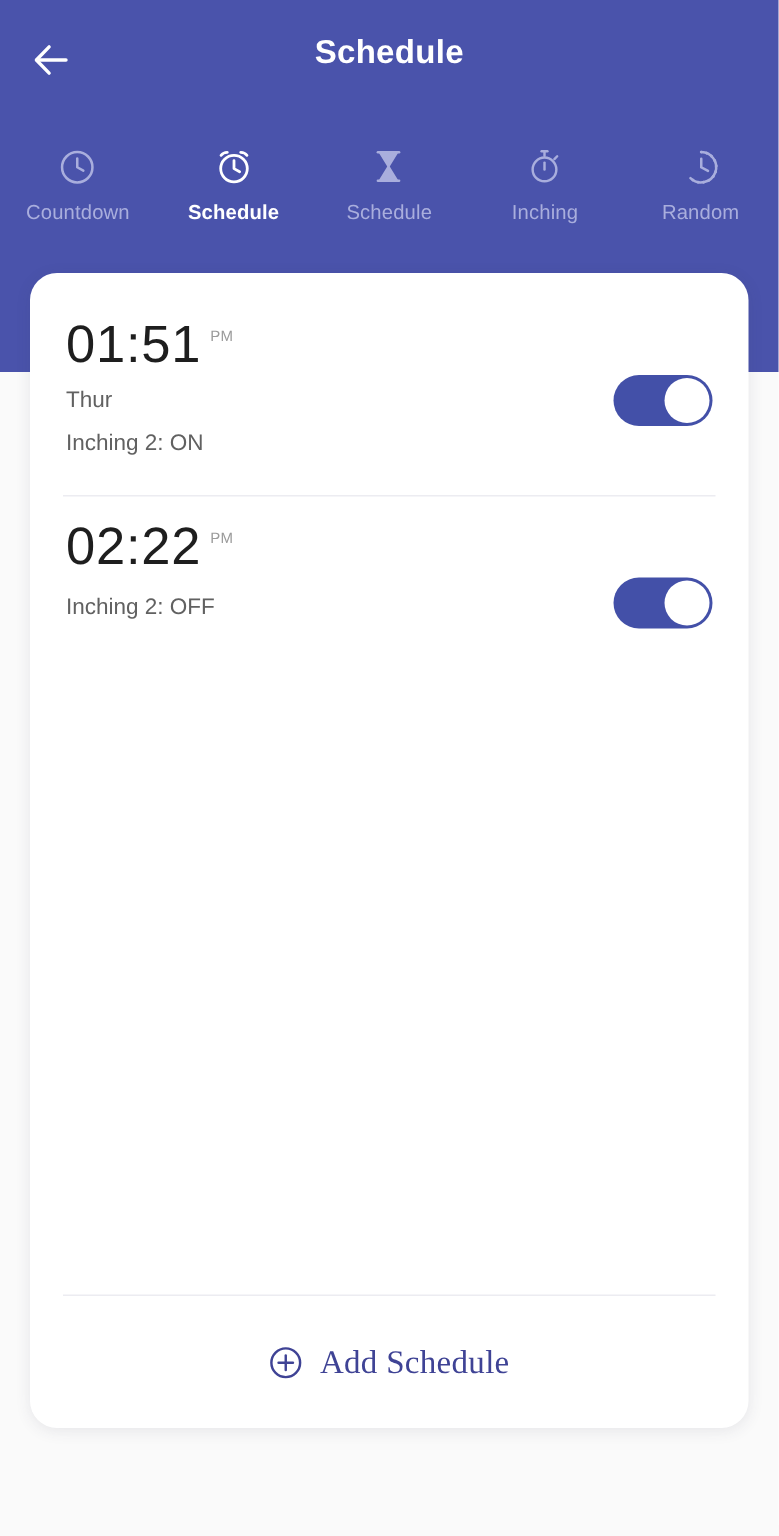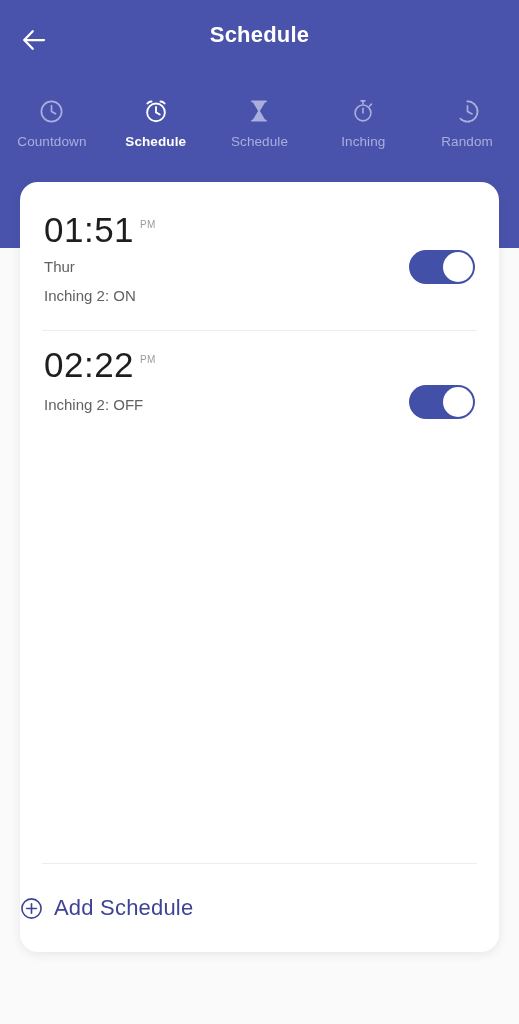--- a/index.html
+++ b/index.html
@@ -195,22 +195,24 @@
   .footer-divider {
     height: 1px;
     background: #ececf1;
     margin: 0 22px;
   }
 
   .add-btn {
     height: 88px;
     display: flex;
     align-items: center;
+    justify-content: center;
     gap: 11px;
     cursor: pointer;
+    font-family: Liberation Serif, serif;
   }
   .add-btn svg { display: block; }
   .add-btn-label {
     font-size: 22px;
     color: #3f4395;
     letter-spacing: 0.2px;
   }
 </style>
 </head>
 <body>

